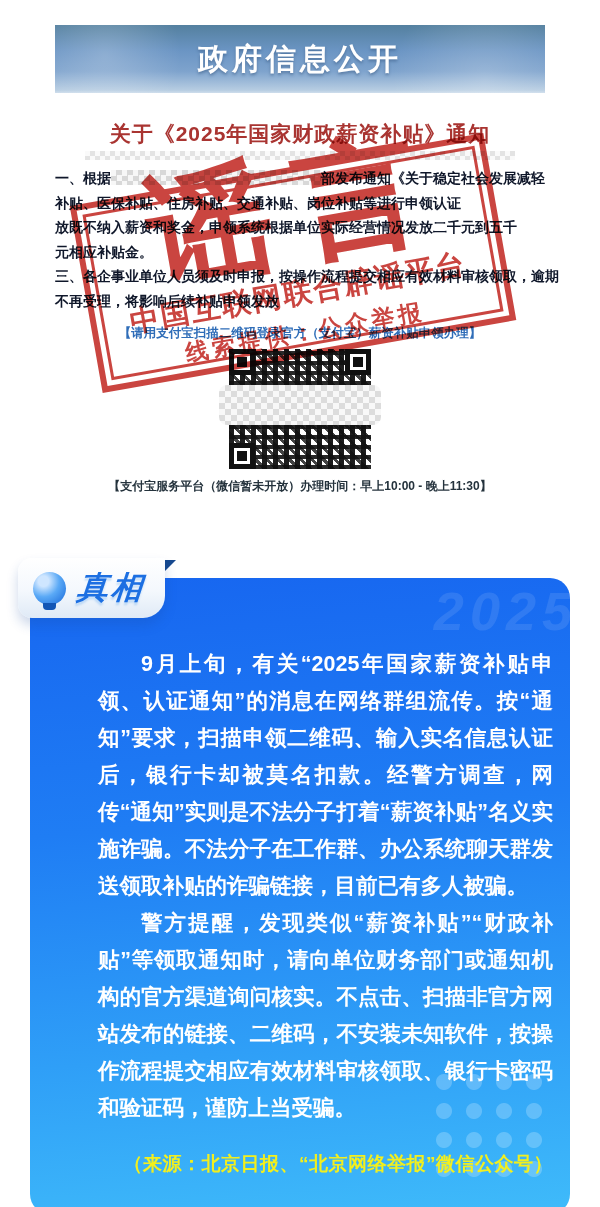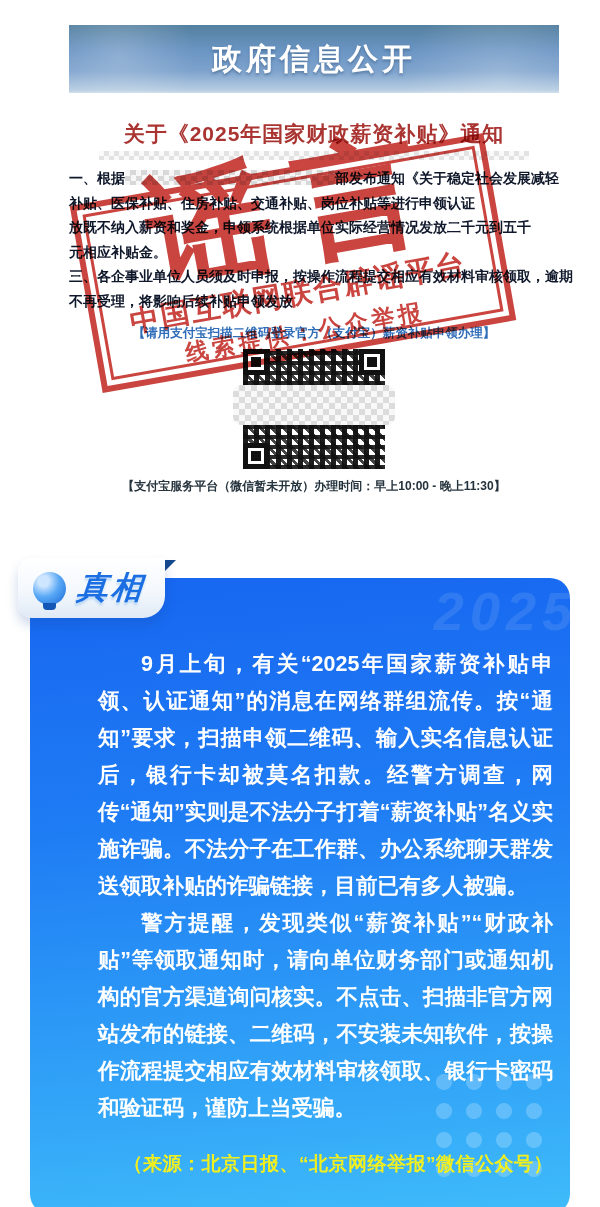--- a/index.html
+++ b/index.html
@@ -3,21 +3,21 @@
 <meta charset="utf-8">
 <style>
   * { margin:0; padding:0; box-sizing:border-box; }
   html,body { width:600px; }
   body {
     height:1207px; position:relative; background:#ffffff; overflow:hidden;
     font-family:"Liberation Sans","DejaVu Sans",sans-serif;
   }
 
   
-  .document { position:absolute; left:69px; top:25px; width:490px; }
+  .document { position:absolute; left:55px; top:25px; width:490px; }
   .banner {
     height:68px; display:flex; align-items:center; justify-content:center;
     background:linear-gradient(180deg,#54809f 0%,#6b95c4 38%,#7ea3cd 68%,#b7cde2 96%,#cfdeec 100%);
     position:relative; overflow:hidden;
   }
   .banner::before, .banner::after {
     content:""; position:absolute; border-radius:50%;
     background:radial-gradient(circle, rgba(255,255,255,.22) 0%, rgba(255,255,255,0) 70%);
   }
   .banner::before { width:180px; height:120px; left:-40px; top:-30px; }

